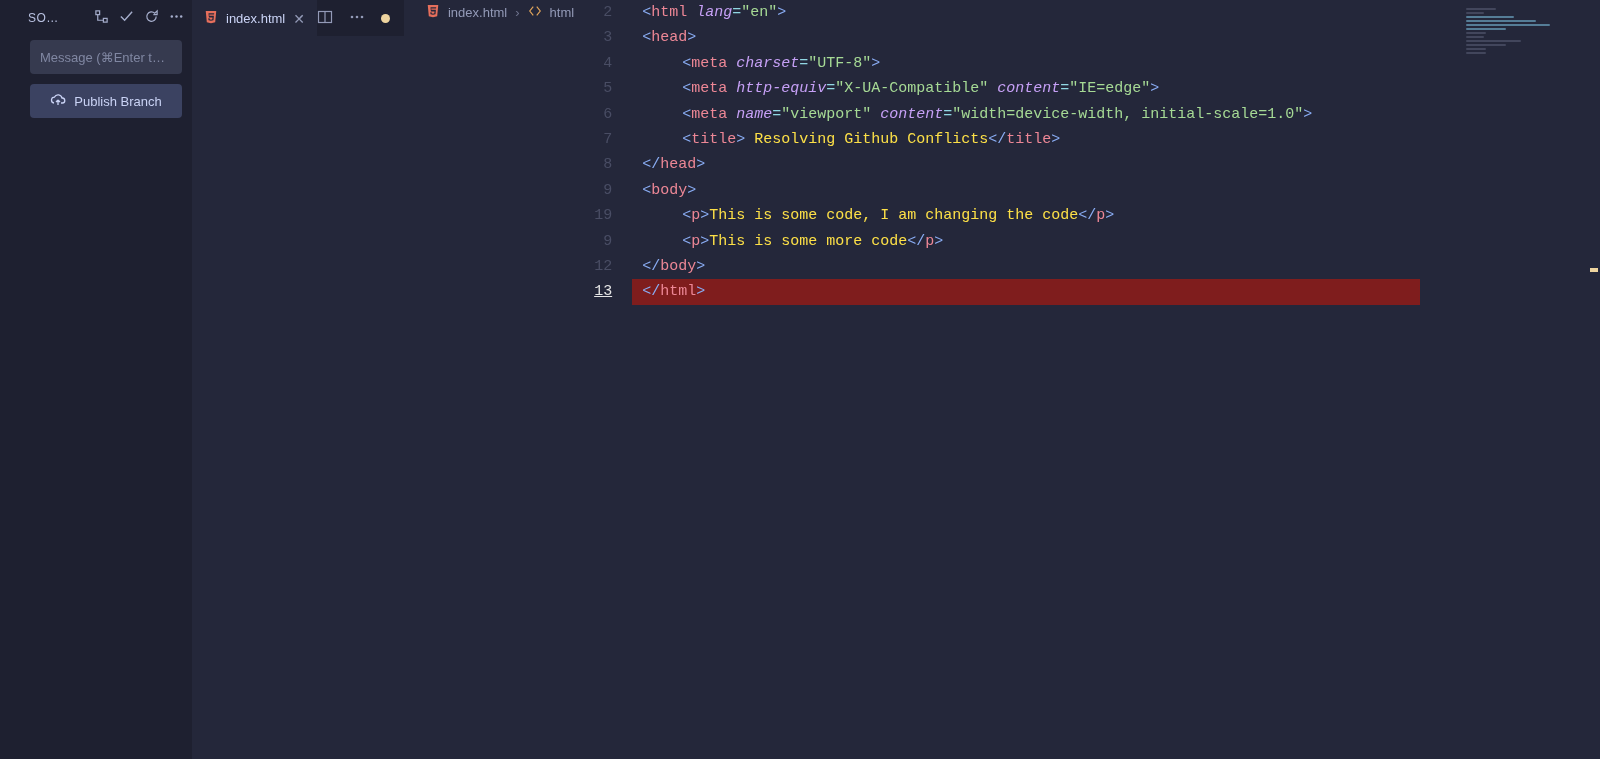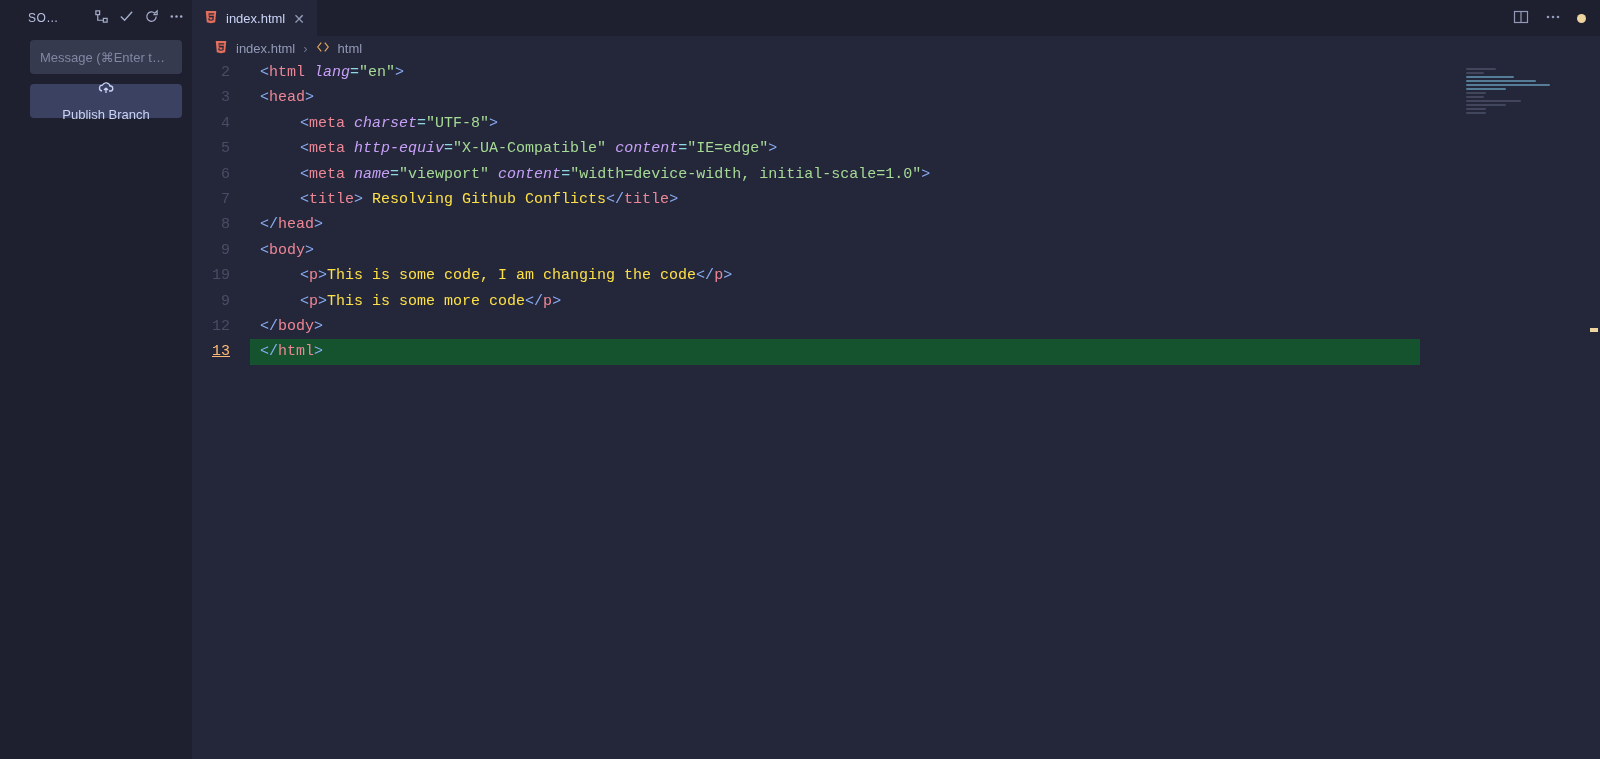--- a/index.html
+++ b/index.html
@@ -47,24 +47,23 @@
   margin:0 10px;
   height:34px;
   background:#3b4261;
   color:#cad3f5;
   border:none;
   border-radius:4px;
   display:flex; align-items:center; justify-content:center;
   gap:8px;
   cursor:pointer;
   font-size:13px;
-  flex-direction:column;
-}
-
-.main { flex:1; display:flex; flex-direction:column; position:relative; }
+}
+
+.main { flex:1; display:flex; flex-direction:row; position:relative; }
 
 .tabbar {
   height:36px;
   background:#1e2030;
   display:flex; align-items:stretch;
 }
 .tab {
   display:flex; align-items:center; gap:8px;
   padding:0 12px;
   background:#24273a;
@@ -99,24 +98,24 @@
   font-size:15px;
   line-height:25.4px;
   position:relative;
 }
 .gutter {
   width:58px; text-align:right;
   padding-right:20px;
   color:#494d64;
   user-select:none;
 }
-.gutter div.current { color:#fdba74;text-decoration:underline; }
+.gutter div.current { color:#e5e5e5;text-decoration:underline; }
 .code { flex:1; white-space:pre; color:#cad3f5; }
 .code .line { padding-left:10px; }
-.code .line.current { background:#14532d; margin-right:180px; }
+.code .line.current { background:#7f1d1d; margin-right:180px; }
 .t-br  { color:#8aadf4; }   
 .t-tag { color:#ed8796; }   
 .t-attr{ color:#c6a0f6; font-style:italic;font-family:Liberation Mono, monospace; } 
 .t-eq  { color:#91d7e3; }
 .t-str { color:#a6da95; }   
 .t-txt { color:#fde047; }   
 .ind1 { display:inline-block; width:40px; border-left:1px solid #494d64; }
 
 .minimap {
   position:absolute; top:0; right:0;

